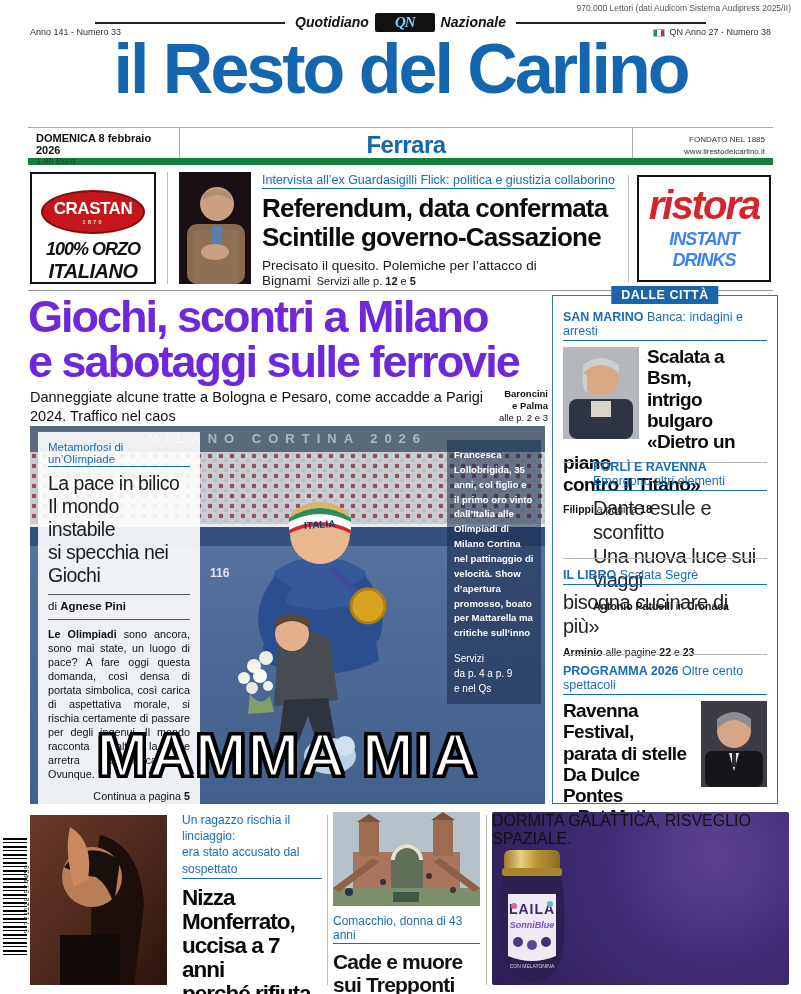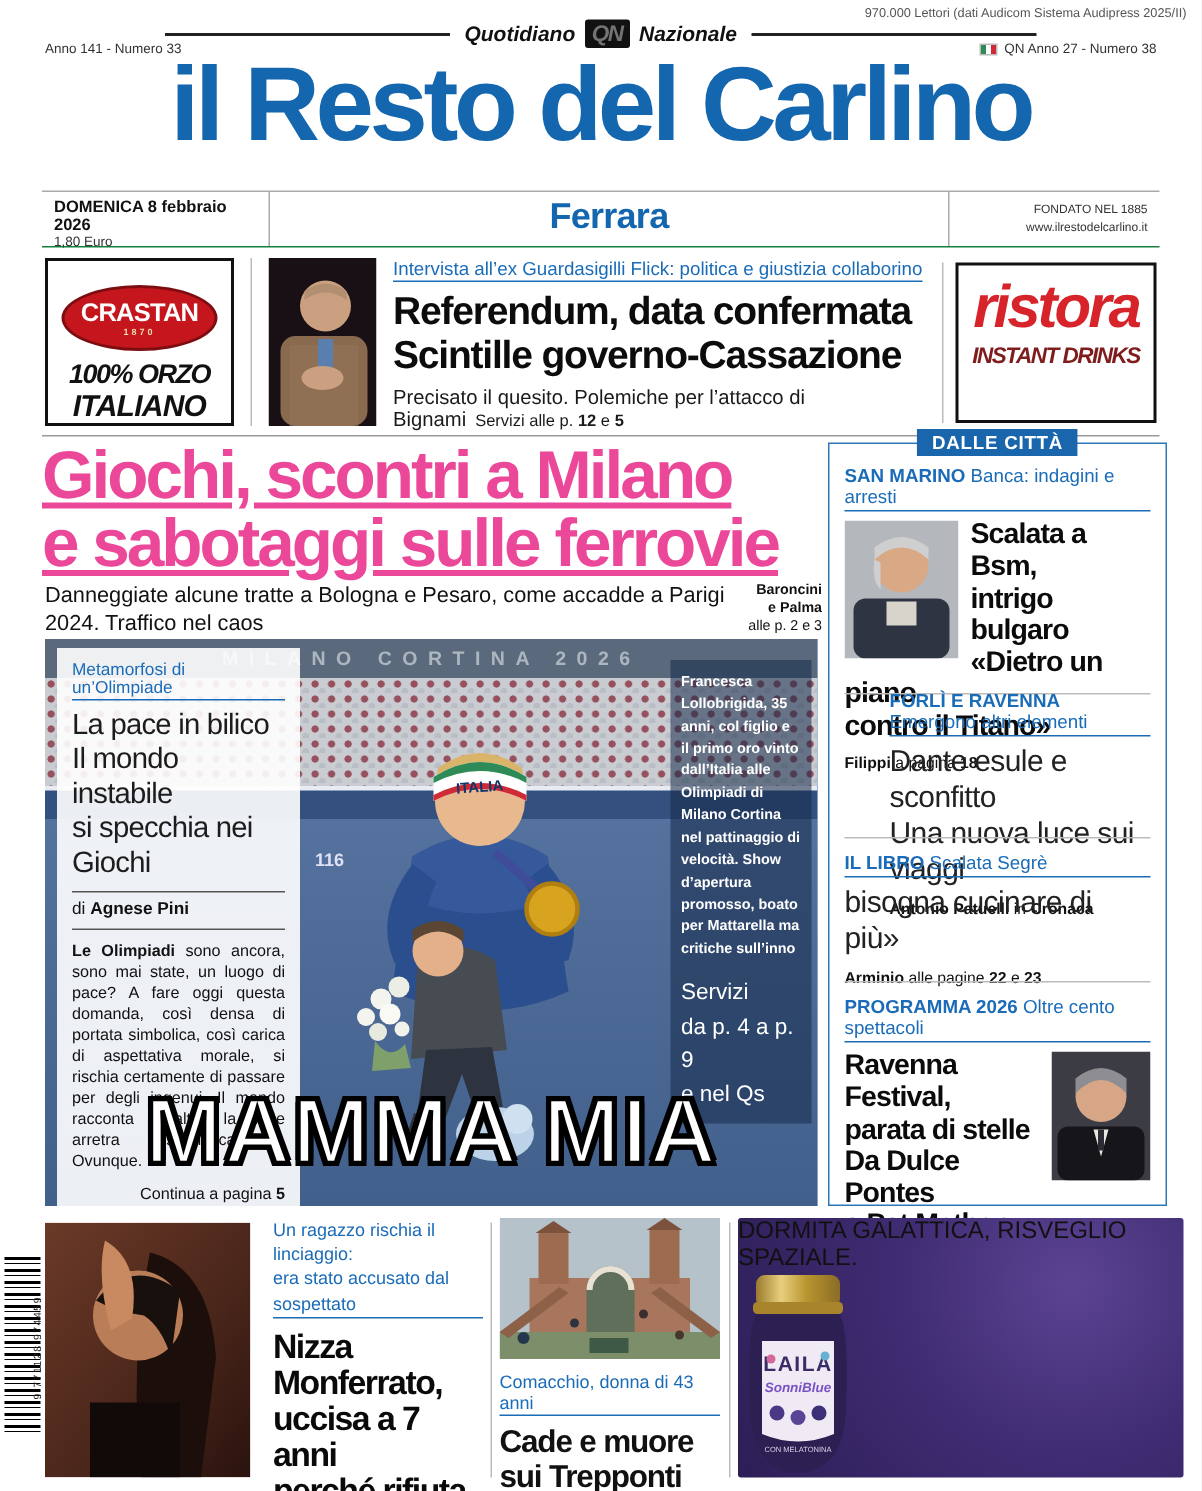--- a/index.html
+++ b/index.html
@@ -8,33 +8,33 @@
   #page {
     position:relative; width:801px; height:994px; background:#fff;
     margin:0 auto; overflow:hidden;
   }
   .abs { position:absolute; }
 
   
   .readers { top:3px; right:10px; font-size:8.5px; color:#555; }
   .qn-strip { top:13px; left:0; right:0; text-align:center; font-size:14px; font-style:italic; font-weight:bold; }
   .qn-strip .rule { display:inline-block; vertical-align:middle; width:190px; height:2px; background:#222; margin:0 10px; }
-  .qn-logo { display:inline-block; background:#111; color:#737373; font-style:italic; font-weight:900; font-size:15px; padding:1px 5px; border-radius:2px; letter-spacing:-1px; margin:0 6px; }
+  .qn-logo { display:inline-block; background:#111; color:#7dd3fc; font-style:italic; font-weight:900; font-size:15px; padding:1px 20px; border-radius:2px; letter-spacing:-1px; margin:0 6px;font-family:Liberation Serif, serif; }
   .anno { top:27px; font-size:9px; color:#333; }
   .anno.left { left:30px; }
   .anno.right { right:30px; }
   .flag { display:inline-block; width:12px; height:8px; vertical-align:middle; margin-right:4px; border:0.5px solid #bbb; background:linear-gradient(90deg,#2e8b57 0 33%,#fff 33% 66%,#cf2b36 66%); }
 
   
   .masthead { top:33px; left:0; right:0; text-align:center; color:#1467ae;
     font-size:70px; font-weight:bold; letter-spacing:-3px; line-height:1.05; }
 
   
   .dateline { top:127px; left:28px; right:28px; height:38px;
-    border-top:1px solid #aaa; border-bottom:1px solid #15803d; display:flex; }
+    border-top:1px solid #aaa; border-bottom:7px solid #15803d; display:flex; }
   .dl-cell { padding:4px 8px; }
   .dl-left { width:152px; border-right:1px solid #aaa; }
   .dl-left .day { font-size:11px; font-weight:bold; }
   .dl-left .price { font-size:9px; color:#333; }
   .dl-center { flex:1; text-align:center; border-right:1px solid #aaa; }
   .dl-center .edition { font-size:24px; font-weight:bold; color:#1467ae; letter-spacing:-0.5px; margin-top:-1px; }
   .dl-right { width:140px; text-align:right; font-size:8px; color:#333; line-height:1.5; padding-top:6px; }
 
   
   .crastan { top:172px; left:30px; width:126px; height:112px; border:2px solid #111; text-align:center; padding-top:16px; }
@@ -47,25 +47,25 @@
   .vline { width:1px; background:#bbb; }
   .flick-photo { top:172px; left:179px; width:72px; height:112px; }
   .topstory { top:170px; left:262px; width:358px; }
   .kicker { color:#1a6cb8; font-size:12.5px; display:inline-block; border-bottom:1px solid #1a6cb8; padding-bottom:1px; }
   .kicker b { font-weight:bold; }
   .topstory h2 { font-size:26px; font-weight:800; letter-spacing:-0.8px; line-height:1.1; margin-top:5px; color:#0c0c0c; }
   .topstory .deck { font-size:13.5px; margin-top:7px; color:#1a1a1a; }
   .topstory .deck .refs { font-size:11px; margin-left:6px; }
   .ristora { top:175px; left:637px; width:134px; height:107px; border:2.5px solid #111; text-align:center; padding-top:10px; }
   .ristora .brand { color:#d7232a; font-size:40px; font-weight:900; font-style:italic; letter-spacing:-2px; line-height:0.9; }
-  .ristora .sub { font-size:15px; font-weight:bold; font-style:italic; letter-spacing:-1px; margin-top:6px; color:#7f1d1d; }
+  .ristora .sub { font-size:18px; font-weight:bold; font-style:italic; letter-spacing:-1px; margin-top:6px; color:#3b82f6; }
   .hr-main { top:290px; left:28px; right:28px; height:1px; background:#999; }
 
   
-  .lead-h { top:294px; left:28px; width:520px; font-size:45px; font-weight:800; letter-spacing:-2px; line-height:1.0; color:#ec4899;text-decoration:underline; }
+  .lead-h { top:294px; left:28px; width:520px; font-size:45px; font-weight:800; letter-spacing:-2px; line-height:1.0; color:#6d28d9; }
   .lead-deck { top:388px; left:30px; width:465px; font-size:14.5px; line-height:1.3; color:#111; }
   .lead-by { top:388px; left:498px; width:50px; font-size:9.5px; text-align:right; line-height:1.25; }
   .lead-by b { display:block; }
 
   
   .photo { top:426px; left:30px; width:515px; height:378px; overflow:hidden; background:#4a6a96; }
   .ph-banner { position:absolute; top:0; left:0; right:0; height:26px; background:#5a6a7c; text-align:center;
       font-size:13px; font-weight:bold; letter-spacing:7px; color:rgba(255,255,255,0.5); line-height:26px; }
   .ph-stands { position:absolute; top:26px; left:0; right:0; height:72px; background:#c9ccd1;
       background-image:radial-gradient(circle at 4px 4px, #96505e 2.2px, transparent 2.6px),
@@ -79,21 +79,21 @@
   .ed-box { position:absolute; top:6px; left:8px; width:162px; padding:9px 10px; background:rgba(255,255,255,0.9); }
   .ed-box .kicker { font-size:11.5px; }
   .ed-title { font-size:19.5px; font-weight:400; color:#1c1c1c; line-height:1.18; margin-top:5px; letter-spacing:-0.5px; }
   .ed-sep { height:1px; background:#555; margin:7px 0 5px; }
   .ed-by { font-size:11.5px; }
   .ed-body { font-size:10.8px; line-height:1.3; text-align:justify; margin-top:7px; color:#111; }
   .ed-cont { font-size:10.8px; margin-top:9px;text-align:right; }
 
   .cap-box { position:absolute; top:14px; right:4px; width:94px; padding:8px 7px; background:rgba(22,42,72,0.55); color:#fff; }
   .cap-box .cap { font-size:9.6px; font-weight:bold; line-height:1.55; }
-  .cap-box .refs { font-size:15px; margin-top:10px; line-height:1.5; }
+  .cap-box .refs { font-size:10px; margin-top:10px; line-height:1.5; }
 
   .mamma { position:absolute; left:0; right:0; bottom:14px; text-align:center;
       font-size:62px; font-weight:900; letter-spacing:1px; color:#fff;
       -webkit-text-stroke:3px #000;
       text-shadow:-2px -2px 0 #000, 2px -2px 0 #000, -2px 2px 0 #000, 2px 2px 0 #000; }
 
   
   .rail { top:295px; left:552px; width:226px; height:509px; border:1.5px solid #2d77b8; }
   .rail-badge { position:absolute; top:-10px; left:50%; transform:translateX(-50%); background:#1a66ad; color:#fff;
       font-size:12.5px; font-weight:bold; letter-spacing:0.5px; padding:2px 10px; white-space:nowrap; }

